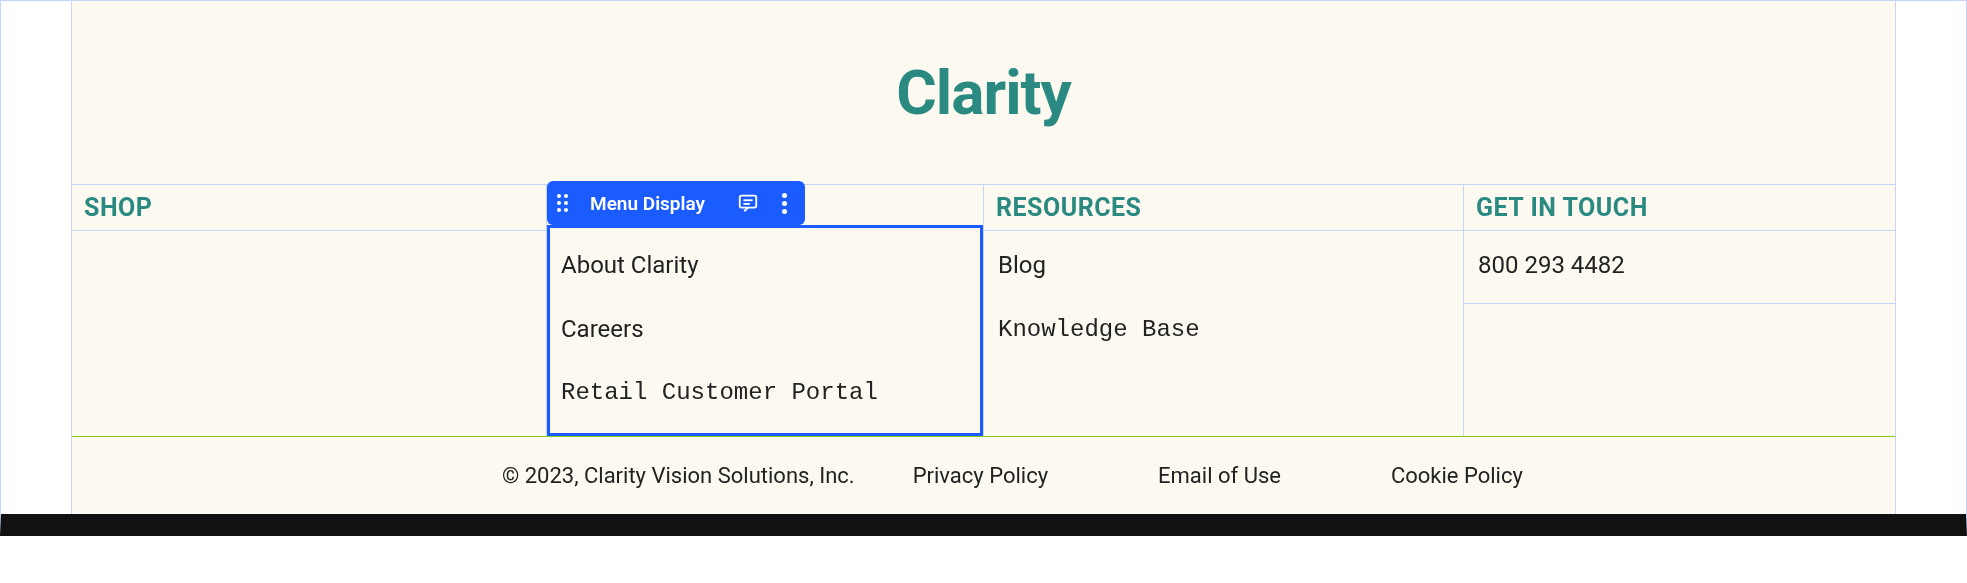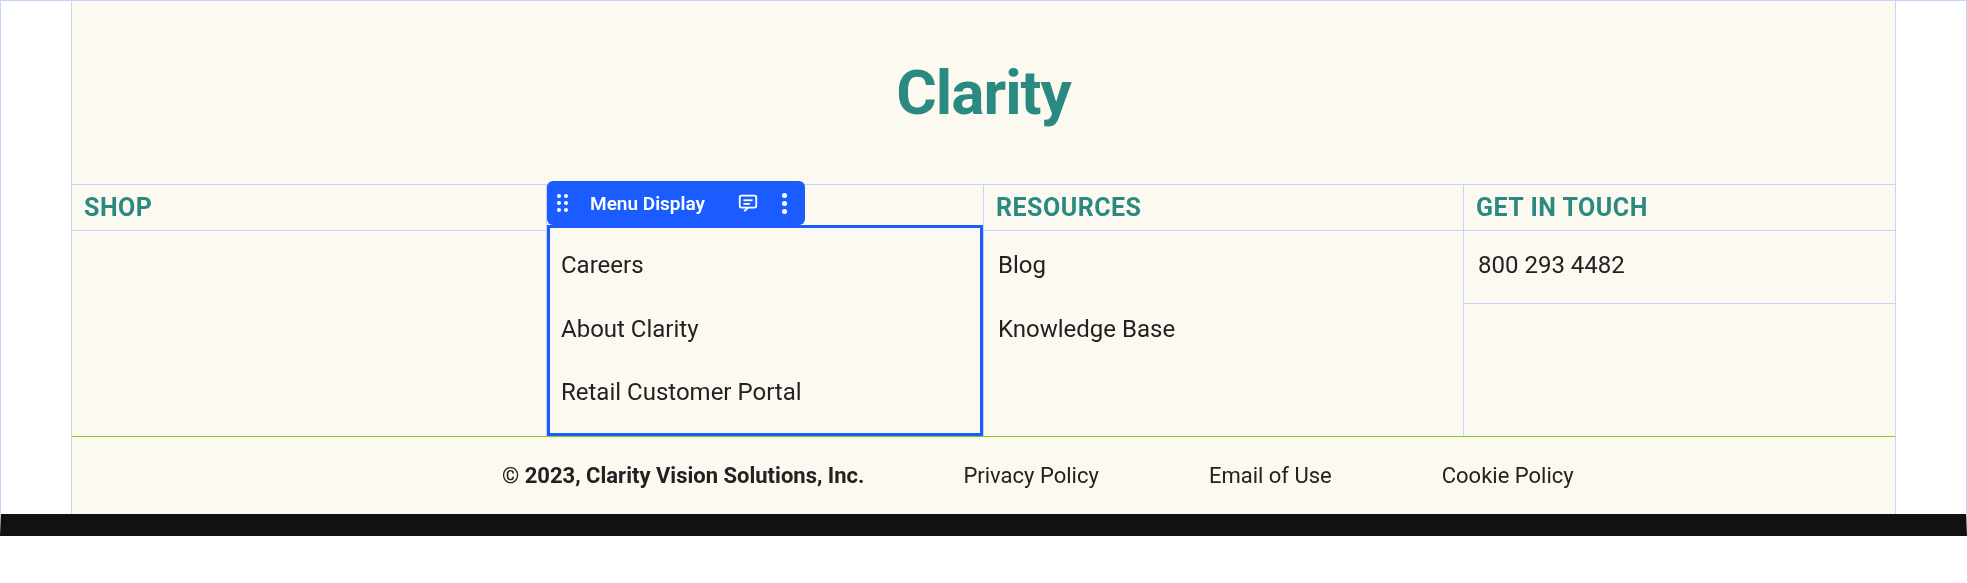--- a/index.html
+++ b/index.html
@@ -54,21 +54,21 @@
   .col-body {
     padding: 18px 14px 26px 14px;
     font-size: 24px;
     color: #222;
     line-height: 1.4;
   }
   .link-item {
     margin-bottom: 30px;
     cursor: pointer;
   }
-  .link-item:last-child { margin-bottom: 0; }
+  .link-item:last-child { margin-bottom: 0; font-family: Liberation Mono, monospace; }
   .contact-line { margin-bottom: 20px; }
   .contact-sep {
     border-top: 1px solid #c5d5f7;
     margin: 18px -14px -26px -14px;
     height: 90px;
   }
 
   
   .selected-outline {
     position: absolute;
@@ -117,21 +117,21 @@
     width: 5px; height: 5px; background: #fff; border-radius: 50%;
   }
 
   .bottom-bar {
     display: flex;
     align-items: center;
     padding: 26px 0;
     font-size: 22px;
     color: #222;
   }
-  .bottom-bar .copyright { margin-left: 430px; margin-right: 99px; font-weight: bold; }
+  .bottom-bar .copyright { margin-left: 430px; margin-right: 58px; }
   .bottom-bar .blink { margin-right: 110px; cursor: pointer; }
 </style>
 </head>
 <body>
 
 <div class="canvas">
   <div class="inner">
 
     <div class="logo-area">
       <div class="logo">Clarity</div>
@@ -164,22 +164,22 @@
             </svg>
           </div>
           <div class="tb-icon kebab">
             <span></span>
               <span></span>
               <span></span>
           </div>
         </div>
         <div class="col-header" style="visibility:hidden;">&nbsp;</div>
         <div class="col-body">
+          <div class="link-item">About Clarity</div>
           <div class="link-item">Careers</div>
-          <div class="link-item">About Clarity</div>
           <div class="link-item">Retail Customer Portal</div>
         </div>
         <div class="selected-outline"></div>
       </div>
 
       <div class="col col-resources">
         <div class="col-header">RESOURCES</div>
         <div class="col-body">
           <div class="link-item">Blog</div>
           <div class="link-item">Knowledge Base</div>

